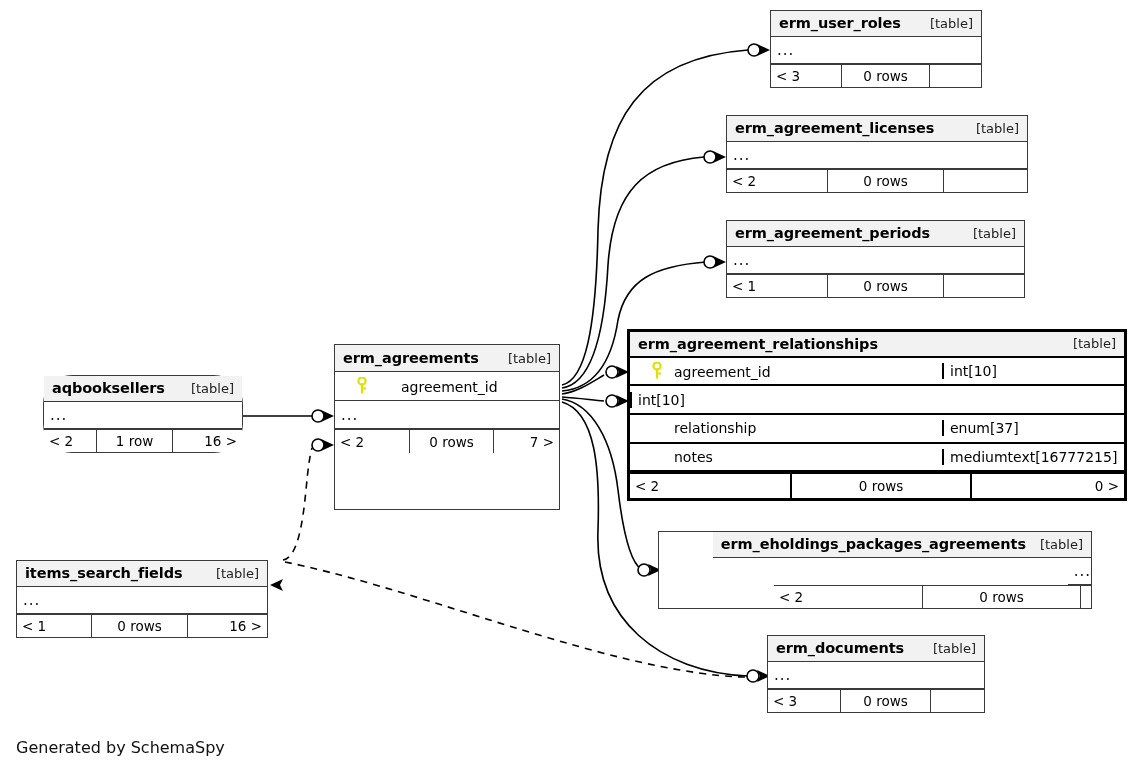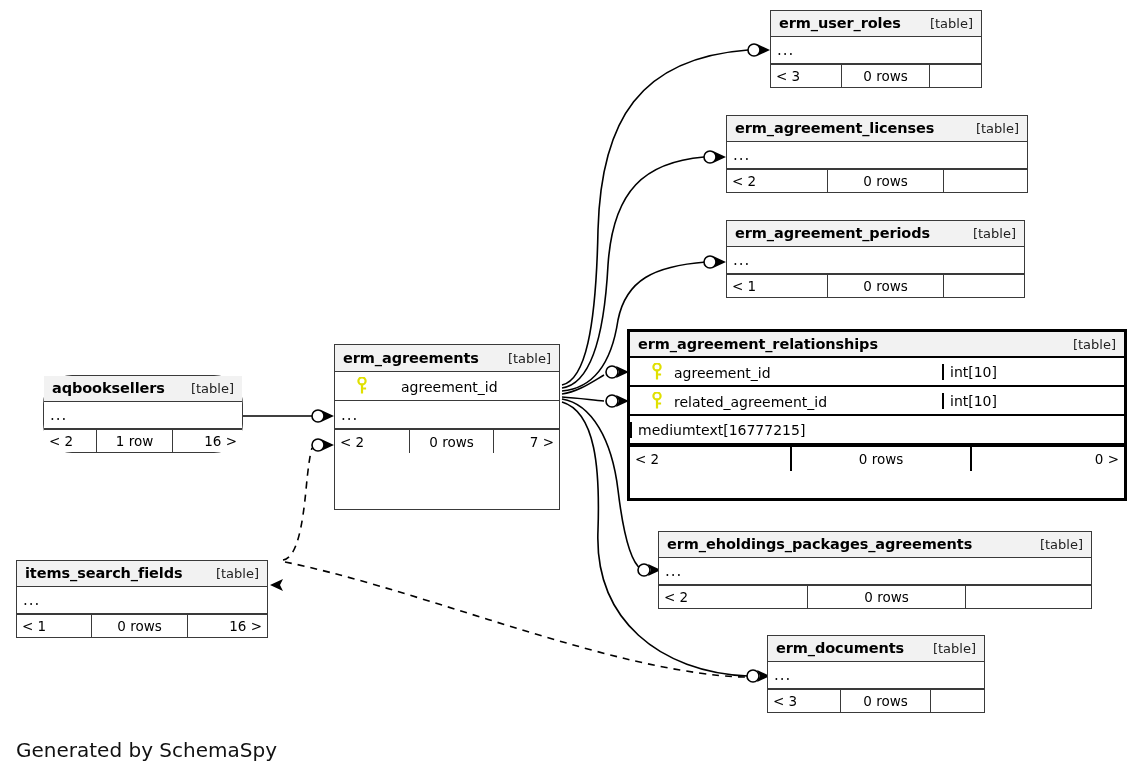--- a/index.html
+++ b/index.html
@@ -66,21 +66,21 @@
   }
   .tbl.focus .tfoot{border-top:2px solid #000;}
   .tfoot .fc{box-sizing:border-box;display:flex;align-items:center;padding:0 5px;}
   .tfoot .fc+.fc{border-left:1px solid #3a3a3a;}
   .tbl.focus .tfoot .fc+.fc{border-left:2px solid #000;}
   .fc.left{justify-content:flex-start;}
   .fc.mid{justify-content:center;}
   .fc.right{justify-content:flex-end;}
 
   .caption{
-    position:absolute;left:16px;top:738px;font-size:20px;color:#111;
+    position:absolute;left:16px;top:738px;font-size:16px;color:#111;
   }
 </style>
 </head>
 <body>
 
 <div id="canvas">
 
   <svg id="edges" viewBox="0 0 1144 768" width="1144" height="768">
     <g fill="none" stroke="#000" stroke-width="1.6">
 
@@ -184,35 +184,36 @@
             <rect x="3.9" y="6.5" width="2.2" height="10" fill="#e0e000"></rect>
             <rect x="6.1" y="10.5" width="3" height="2" fill="#e0e000"></rect>
           </svg>
         </span>
         <span class="collabel">agreement_id</span>
       </div>
       <div class="ctype">int[10]</div>
     </div>
 
     <div class="trow">
+      <div class="ctype">int[10]</div>
+    </div>
+
+    <div class="trow">
       <div class="cname">
-        <span class="keyslot">
-          <svg width="11" height="18" viewBox="0 0 11 18" aria-hidden="true">
-            <circle cx="5" cy="4" r="3.6" fill="none" stroke="#e0e000" stroke-width="2.2"></circle>
-            <rect x="3.9" y="6.5" width="2.2" height="10" fill="#e0e000"></rect>
-            <rect x="6.1" y="10.5" width="3" height="2" fill="#e0e000"></rect>
-          </svg>
-        </span>
-        <span class="collabel">related_agreement_id</span>
+        <span class="keyslot"></span>
+        <span class="collabel">relationship</span>
       </div>
-      <div class="ctype">int[10]</div>
-    </div>
-
-
-    <div class="trow">
+      <div class="ctype">enum[37]</div>
+    </div>
+
+    <div class="trow">
+      <div class="cname">
+        <span class="keyslot"></span>
+        <span class="collabel">notes</span>
+      </div>
       <div class="ctype">mediumtext[16777215]</div>
     </div>
 
     <div class="tfoot" style="height:26px;">
       <div class="fc left" style="width:160px;">&lt; 2</div>
       <div class="fc mid" style="width:180px;">0 rows</div>
       <div class="fc right" style="flex:1;">0 &gt;</div>
     </div>
   </div>
 
@@ -265,21 +266,21 @@
       <span class="ttag">[table]</span>
     </div>
     <div class="ellipsis">...</div>
     <div class="tfoot">
       <div class="fc left" style="width:74px;">&lt; 1</div>
       <div class="fc mid" style="width:96px;">0 rows</div>
       <div class="fc right" style="flex:1;">16 &gt;</div>
     </div>
   </div>
 
-  <div class="tbl" style="left:658px;top:531px;width:434px;height:78px;">
+  <div class="tbl" style="left:658px;top:531px;width:434px;height:78px;align-items:flex-end;">
     <div class="thead">
       <span class="tname">erm_eholdings_packages_agreements</span>
       <span class="ttag">[table]</span>
     </div>
     <div class="ellipsis">...</div>
     <div class="tfoot">
       <div class="fc left" style="width:148px;">&lt; 2</div>
       <div class="fc mid" style="width:158px;">0 rows</div>
       <div class="fc right" style="flex:1;"></div>
     </div>

